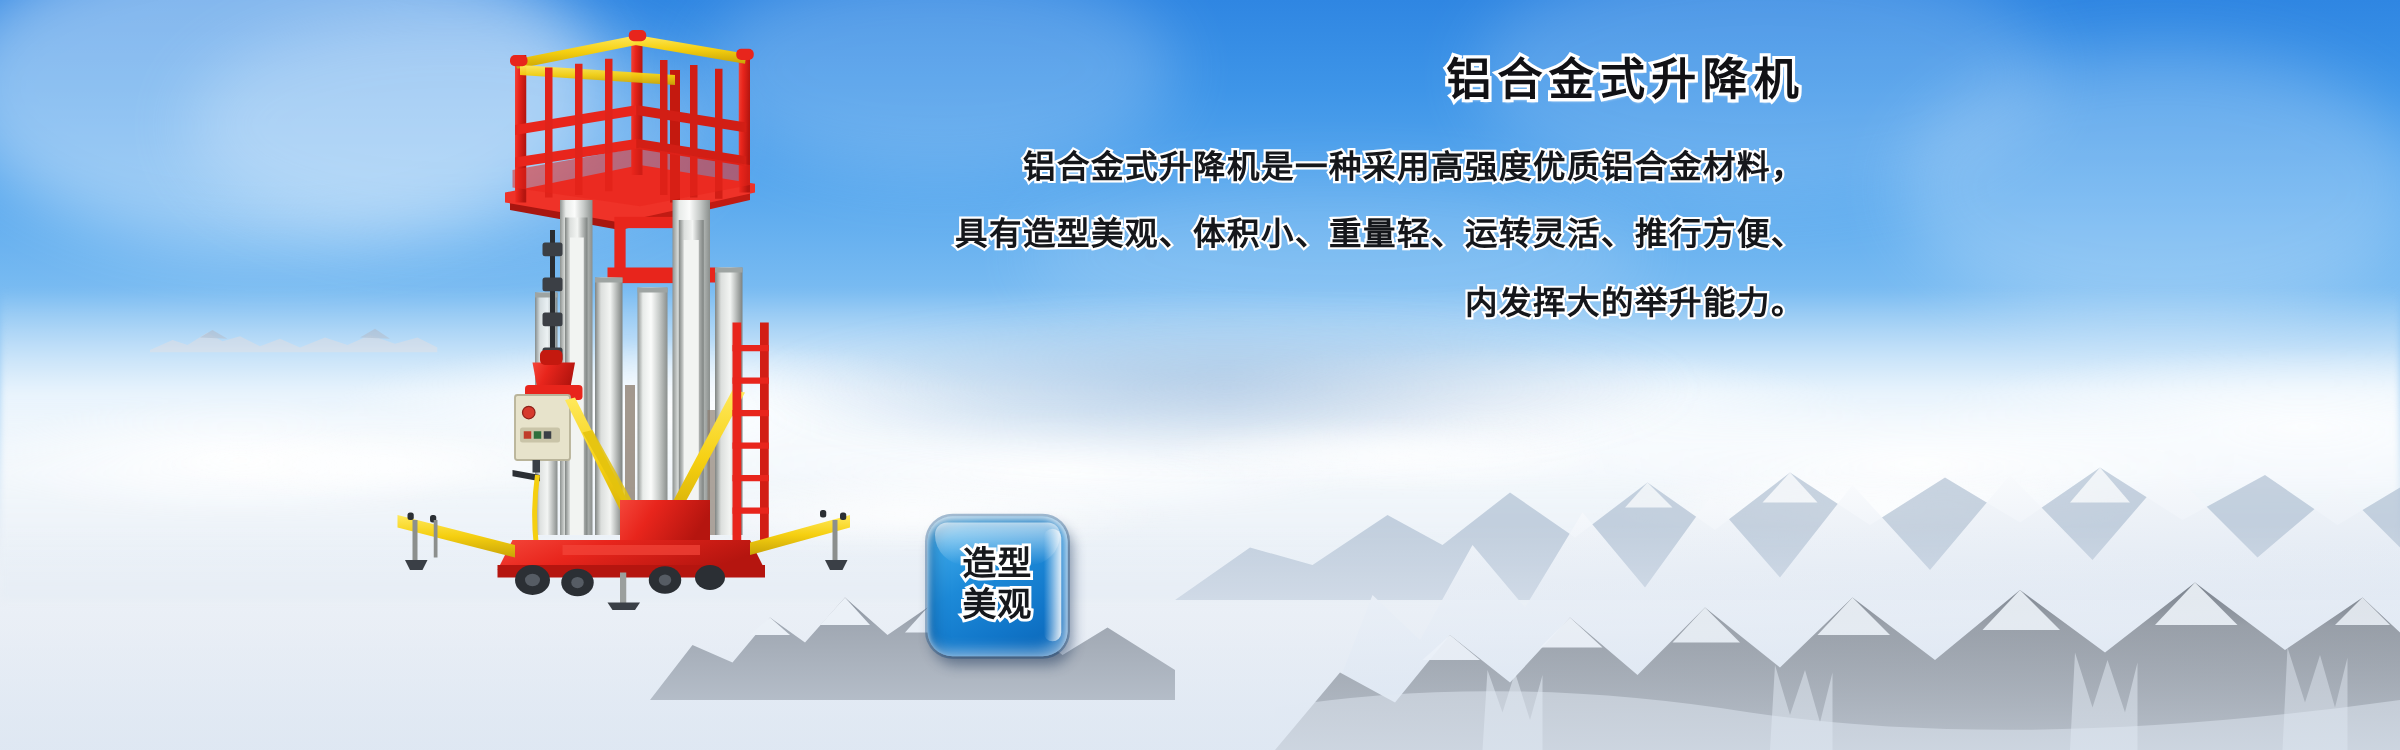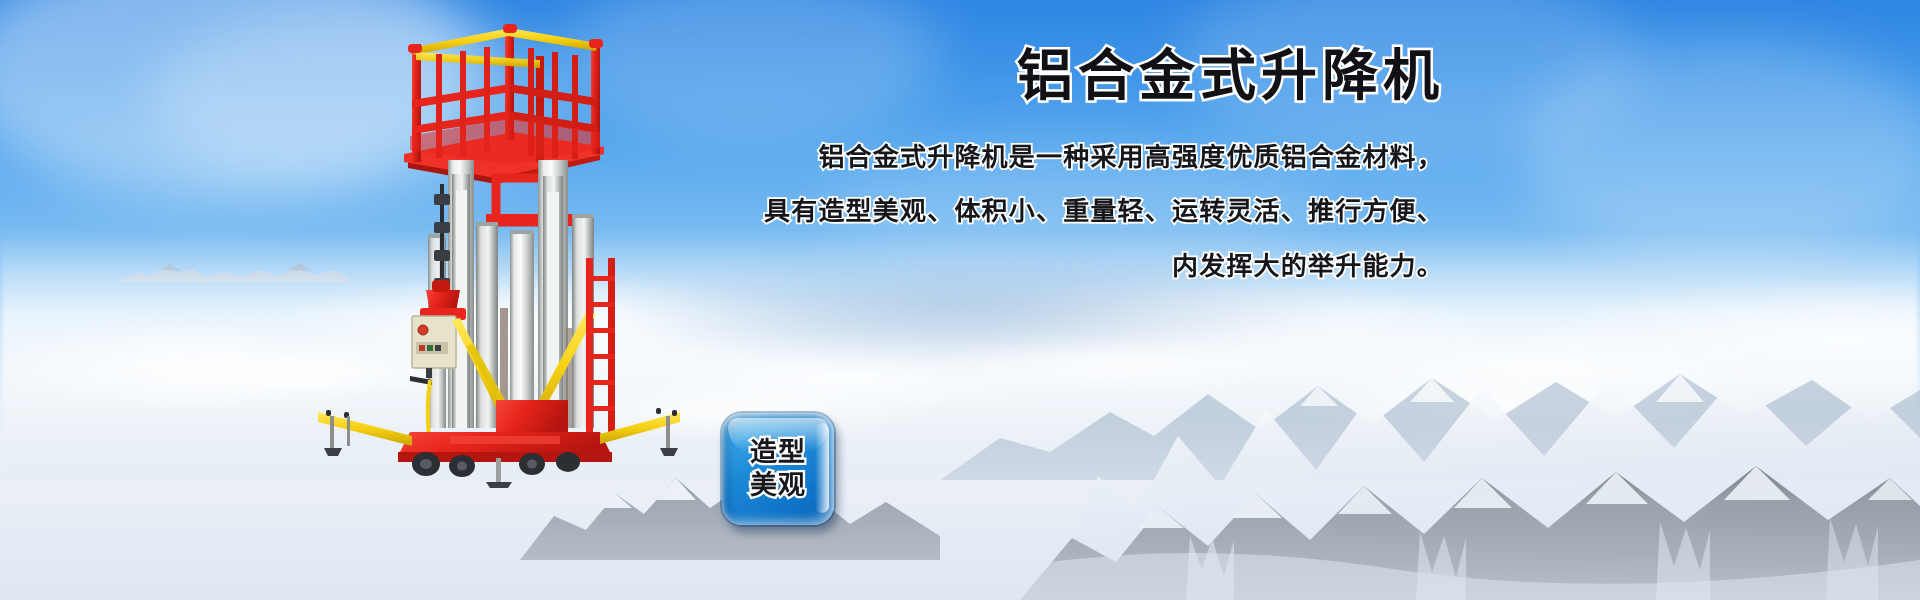--- a/index.html
+++ b/index.html
@@ -87,21 +87,21 @@
   
   .copy{
     position:absolute;
     left:700px;
     top:44px;
     width:760px;
     text-align:right;
   }
   .title{
     font-family:"DejaVu Sans","Liberation Sans",sans-serif;
-    font-size:56px;
+    font-size:36px;
     font-weight:bold;
     letter-spacing:5px;
     color:#111115;
     line-height:1.15;
     margin:0 0 22px 0;
     padding-right:16px;
     -webkit-text-stroke:5px #ffffff;
     paint-order:stroke fill;
     text-shadow:0 2px 2px rgba(255,255,255,.9);
     text-align:right;
@@ -115,21 +115,21 @@
     letter-spacing:1.2px;
     color:#15171b;
     -webkit-text-stroke:3.5px #ffffff;
     paint-order:stroke fill;
   }
   .desc .ln{display:block;}
 
   
   .badges{
     position:absolute;
-    left:722px;
+    left:742px;
     top:413px;
     display:flex;
     gap:20px;
   }
   .badge{
     position:relative;
     width:112px;
     height:112px;
     border-radius:20px;
     background:

